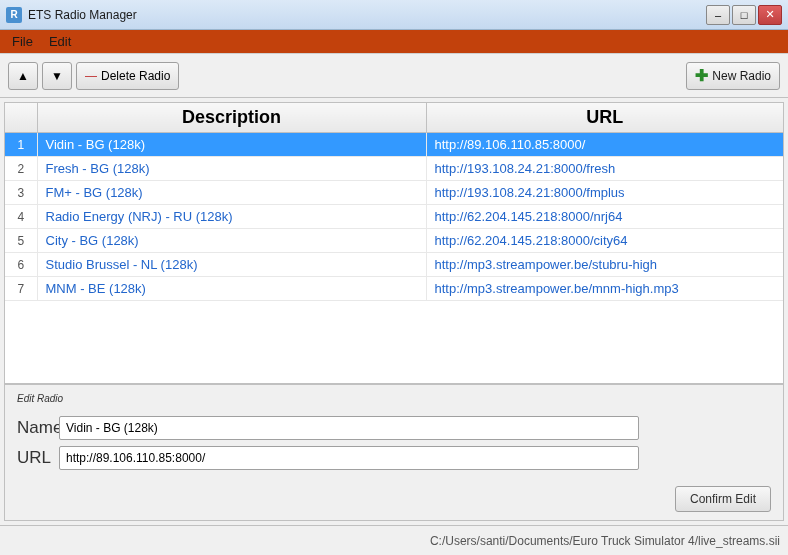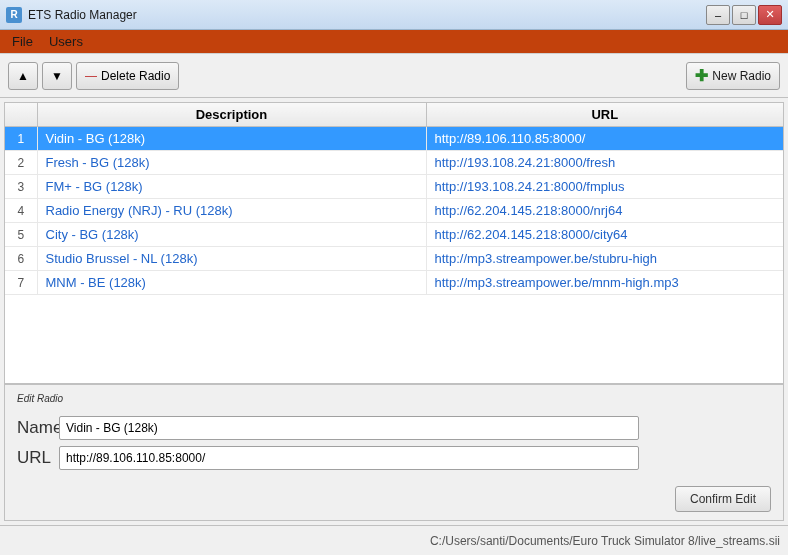--- a/index.html
+++ b/index.html
@@ -126,21 +126,21 @@
       border-collapse: collapse;
       table-layout: fixed;
     }
     thead th {
       background: linear-gradient(to bottom, #f8f8f8, #e8e8e8);
       border-bottom: 1px solid #c0c0c0;
       border-right: 1px solid #c0c0c0;
       padding: 4px 8px;
       text-align: center;
       font-weight: bold;
-      font-size: 13px;
+      font-size: 18px;
       position: sticky;
       top: 0;
       z-index: 2;
     }
     thead th:first-child { width: 32px; border-right: 1px solid #c0c0c0; }
     thead th:nth-child(2) { width: 50%; text-align: center; }
     thead th:nth-child(3) { text-align: center; border-right: none; }
     
     tbody tr { cursor: pointer; }
     tbody tr.selected { background: #3399ff; color: white; }
@@ -245,21 +245,21 @@
   <span class="title-bar-text">ETS Radio Manager</span>
   <div class="title-bar-buttons">
     <div class="title-btn minimize">–</div>
     <div class="title-btn maximize">□</div>
     <div class="title-btn close">✕</div>
   </div>
 </div>
 
 <div class="menu-bar">
   <div class="menu-item">File</div>
-  <div class="menu-item">Users</div>
+  <div class="menu-item">Edit</div>
 </div>
 
 <div class="toolbar">
   <div class="tool-btn up-btn">
     <span>▲</span>
   </div>
   <div class="tool-btn down-btn">
     <span>▼</span>
   </div>
   <div class="tool-btn">
@@ -335,14 +335,14 @@
       <span class="edit-label">URL</span>
       <input class="edit-input" type="text" value="http://89.106.110.85:8000/" style="">
     </div>
     <div class="edit-actions">
       <button class="confirm-btn">Confirm Edit</button>
     </div>
   </div>
 </div>
 
 <div class="status-bar">
-  <span>C:/Users/santi/Documents/Euro Truck Simulator 8/live_streams.sii</span>
+  <span>C:/Users/santi/Documents/Euro Truck Simulator 4/live_streams.sii</span>
 </div>
 
 </body></html>

